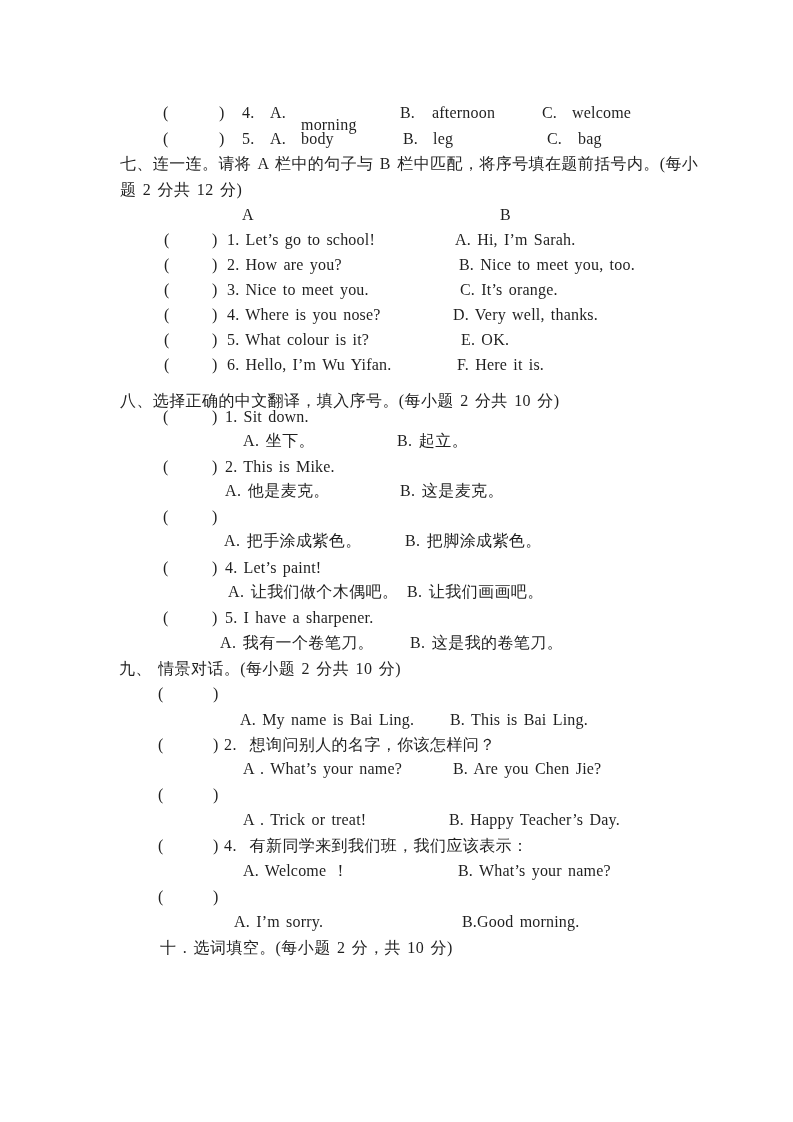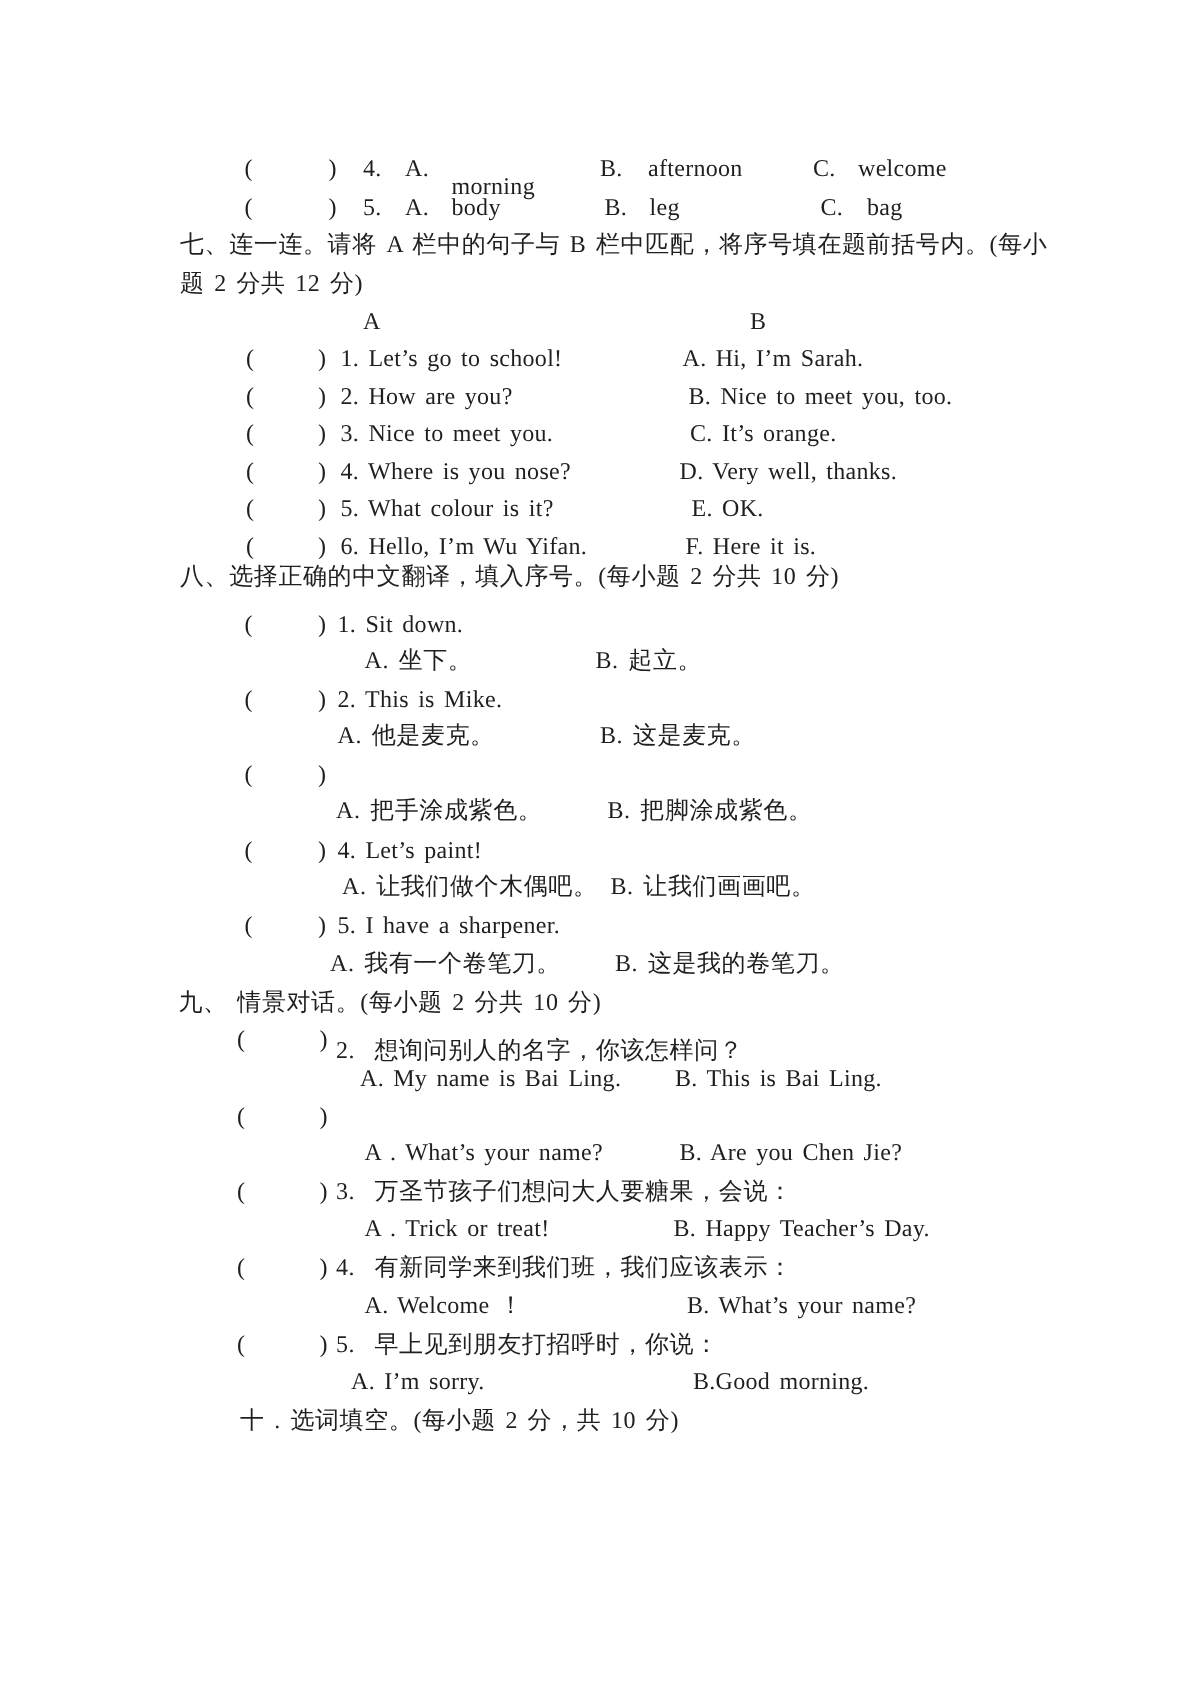--- a/index.html
+++ b/index.html
@@ -64,21 +64,21 @@
     <span class="seg" style="left: 227px; top: 305px;">4. Where is you nose?</span>
     <span class="seg" style="left: 453px; top: 305px;">D. Very well, thanks.</span>
     <span class="seg" style="left: 164px; top: 330px;">(</span>
     <span class="seg" style="left: 212px; top: 330px;">)</span>
     <span class="seg" style="left: 227px; top: 330px;">5. What colour is it?</span>
     <span class="seg" style="left: 461px; top: 330px;">E. OK.</span>
     <span class="seg" style="left: 164px; top: 355px;">(</span>
     <span class="seg" style="left: 212px; top: 355px;">)</span>
     <span class="seg" style="left: 227px; top: 355px;">6. Hello, I’m Wu Yifan.</span>
     <span class="seg" style="left: 457px; top: 355px;">F. Here it is.</span>
-    <span class="seg cn" style="left: 120px; top: 375px;">八、选择正确的中文翻译，填入序号。(每小题 2 分共 10 分)</span>
+    <span class="seg cn" style="left: 120px; top: 391px;">八、选择正确的中文翻译，填入序号。(每小题 2 分共 10 分)</span>
     <span class="seg" style="left: 163px; top: 407px;">(</span>
     <span class="seg" style="left: 212px; top: 407px;">)</span>
     <span class="seg" style="left: 225px; top: 407px;">1. Sit down.</span>
     <span class="seg cn" style="left: 243px; top: 431px;">A. 坐下。</span>
     <span class="seg cn" style="left: 397px; top: 431px;">B. 起立。</span>
     <span class="seg" style="left: 163px; top: 457px;">(</span>
     <span class="seg" style="left: 212px; top: 457px;">)</span>
     <span class="seg" style="left: 225px; top: 457px;">2. This is Mike.</span>
     <span class="seg cn" style="left: 225px; top: 481px;">A. 他是麦克。</span>
     <span class="seg cn" style="left: 400px; top: 481px;">B. 这是麦克。</span>
@@ -96,32 +96,30 @@
     <span class="seg" style="left: 225px; top: 608px;">5. I have a sharpener.</span>
     <span class="seg cn" style="left: 220px; top: 633px;">A. 我有一个卷笔刀。</span>
     <span class="seg cn" style="left: 410px; top: 633px;">B. 这是我的卷笔刀。</span>
     <span class="seg cn" style="left: 119px; top: 659px;">九、 情景对话。(每小题 2 分共 10 分)</span>
     <span class="seg" style="left: 158px; top: 684px;">(</span>
     <span class="seg" style="left: 213px; top: 684px;">)</span>
     <span class="seg" style="left: 240px; top: 710px;">A. My name is Bai Ling.</span>
     <span class="seg" style="left: 450px; top: 710px;">B. This is Bai Ling.</span>
     <span class="seg" style="left: 158px; top: 735px;">(</span>
     <span class="seg" style="left: 213px; top: 735px;">)</span>
-    <span class="seg cn" style="left: 224px; top: 691px;">2.  想询问别人的名字，你该怎样问？</span>
+    <span class="seg cn" style="left: 224px; top: 735px;">2.  想询问别人的名字，你该怎样问？</span>
     <span class="seg" style="left: 243px; top: 759px;">A . What’s your name?</span>
     <span class="seg" style="left: 453px; top: 759px;">B. Are you Chen Jie?</span>
     <span class="seg" style="left: 158px; top: 785px;">(</span>
     <span class="seg" style="left: 213px; top: 785px;">)</span>
-    <span class="seg cn" style="left: 224px; top: 785px;">3.  万圣节孩子们想问大人要糖果，会说：</span>
     <span class="seg" style="left: 243px; top: 810px;">A . Trick or treat!</span>
     <span class="seg" style="left: 449px; top: 810px;">B. Happy Teacher’s Day.</span>
     <span class="seg" style="left: 158px; top: 836px;">(</span>
     <span class="seg" style="left: 213px; top: 836px;">)</span>
     <span class="seg cn" style="left: 224px; top: 836px;">4.  有新同学来到我们班，我们应该表示：</span>
     <span class="seg" style="left: 243px; top: 861px;">A. Welcome ！</span>
     <span class="seg" style="left: 458px; top: 861px;">B. What’s your name?</span>
     <span class="seg" style="left: 158px; top: 887px;">(</span>
     <span class="seg" style="left: 213px; top: 887px;">)</span>
-    <span class="seg cn" style="left: 224px; top: 887px;">5.  早上见到朋友打招呼时，你说：</span>
     <span class="seg" style="left: 234px; top: 912px;">A. I’m sorry.</span>
     <span class="seg" style="left: 462px; top: 912px;">B.Good morning.</span>
     <span class="seg cn" style="left: 160px; top: 938px;">十 . 选词填空。(每小题 2 分，共 10 分)</span>
   </main>
 
 </body></html>

